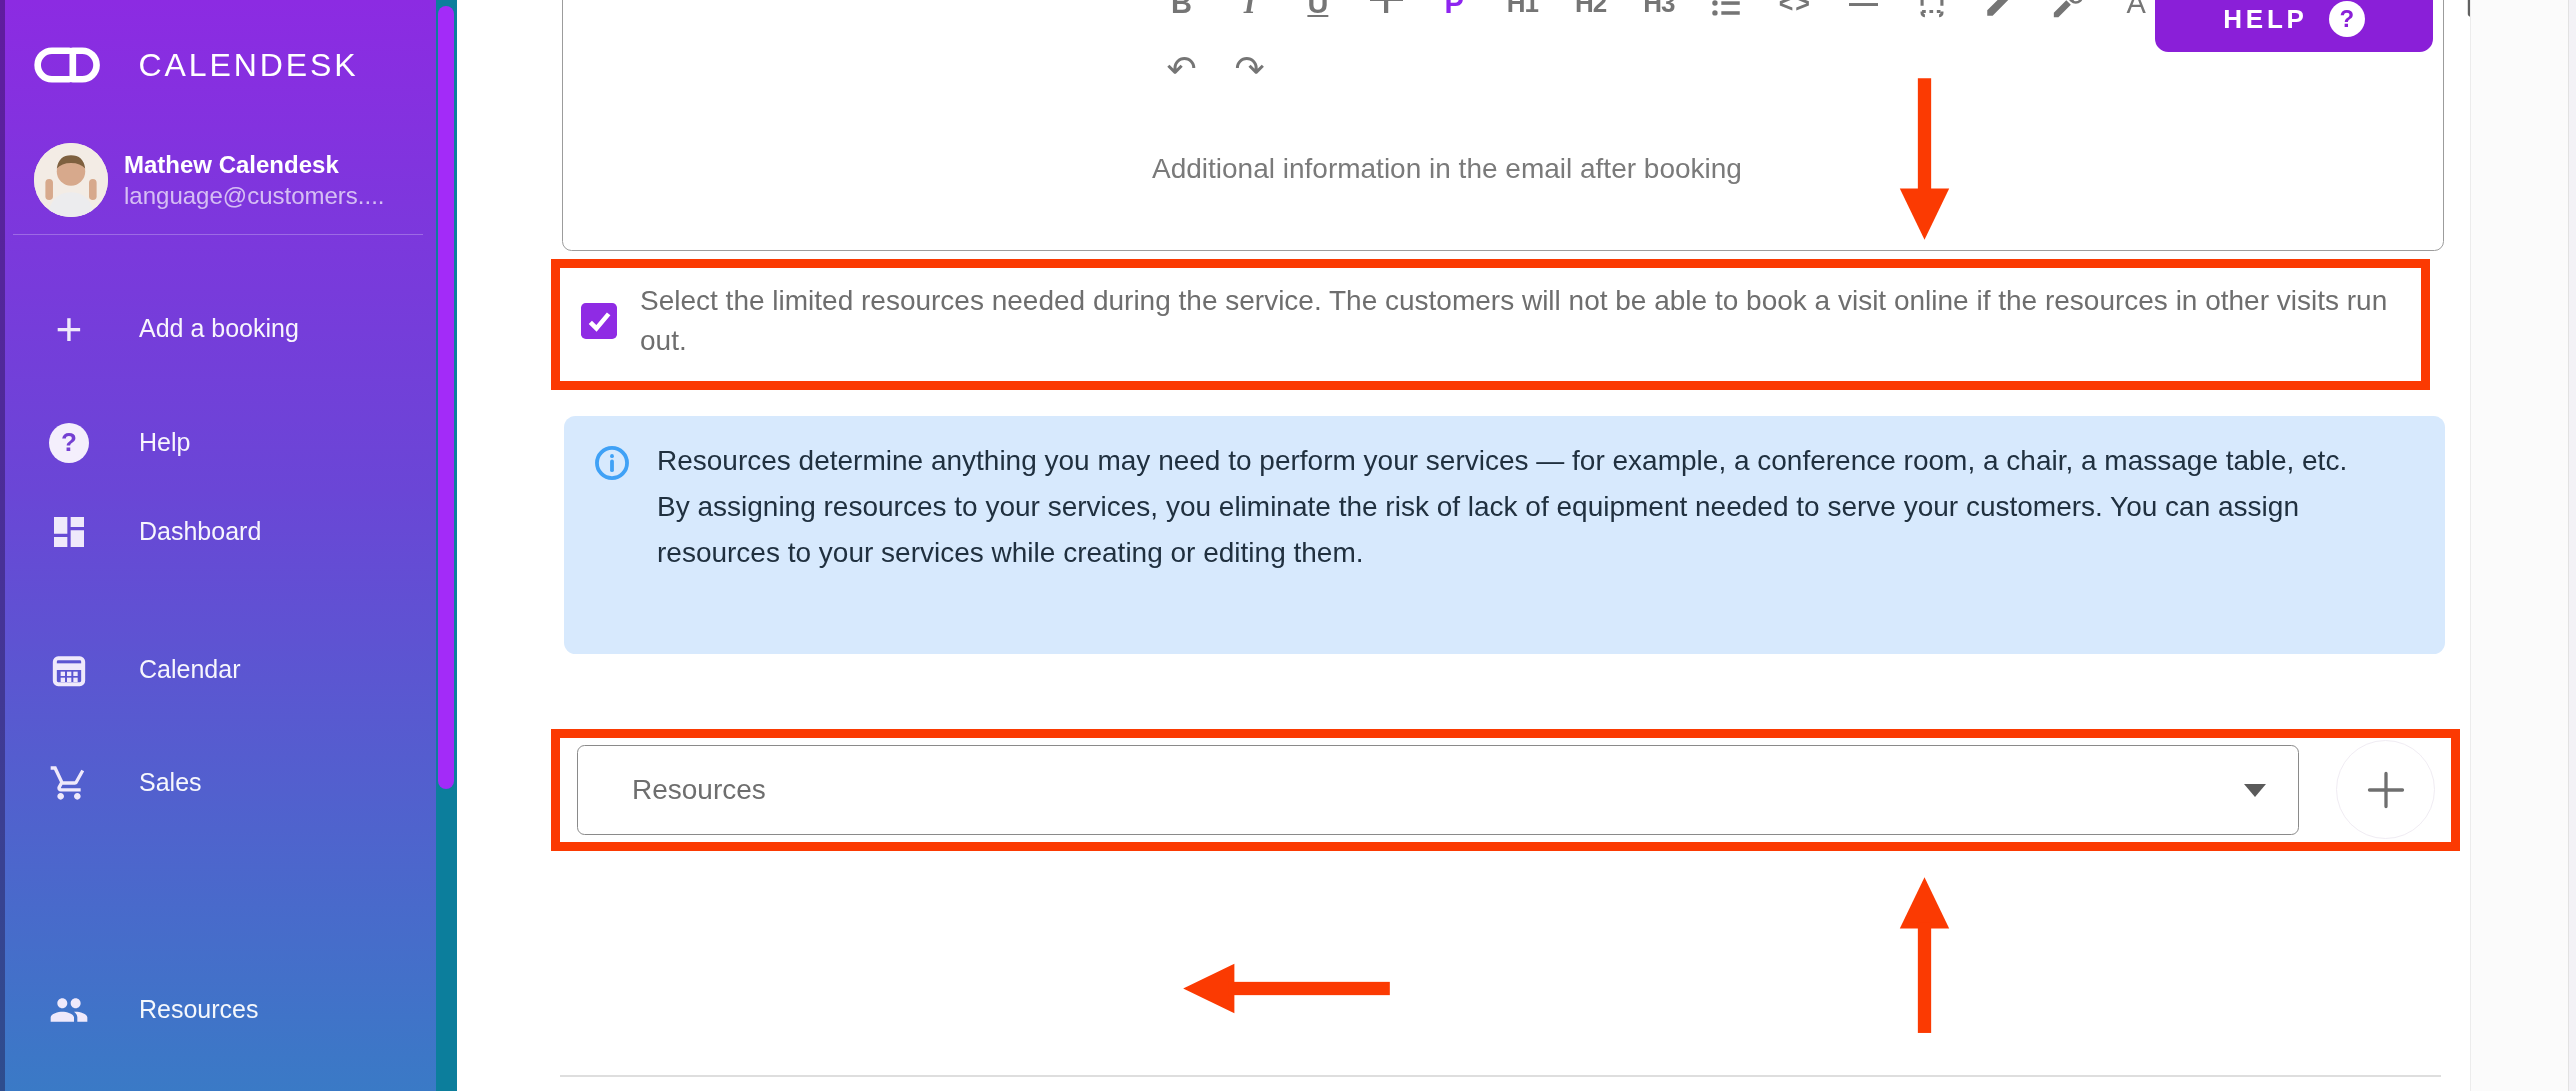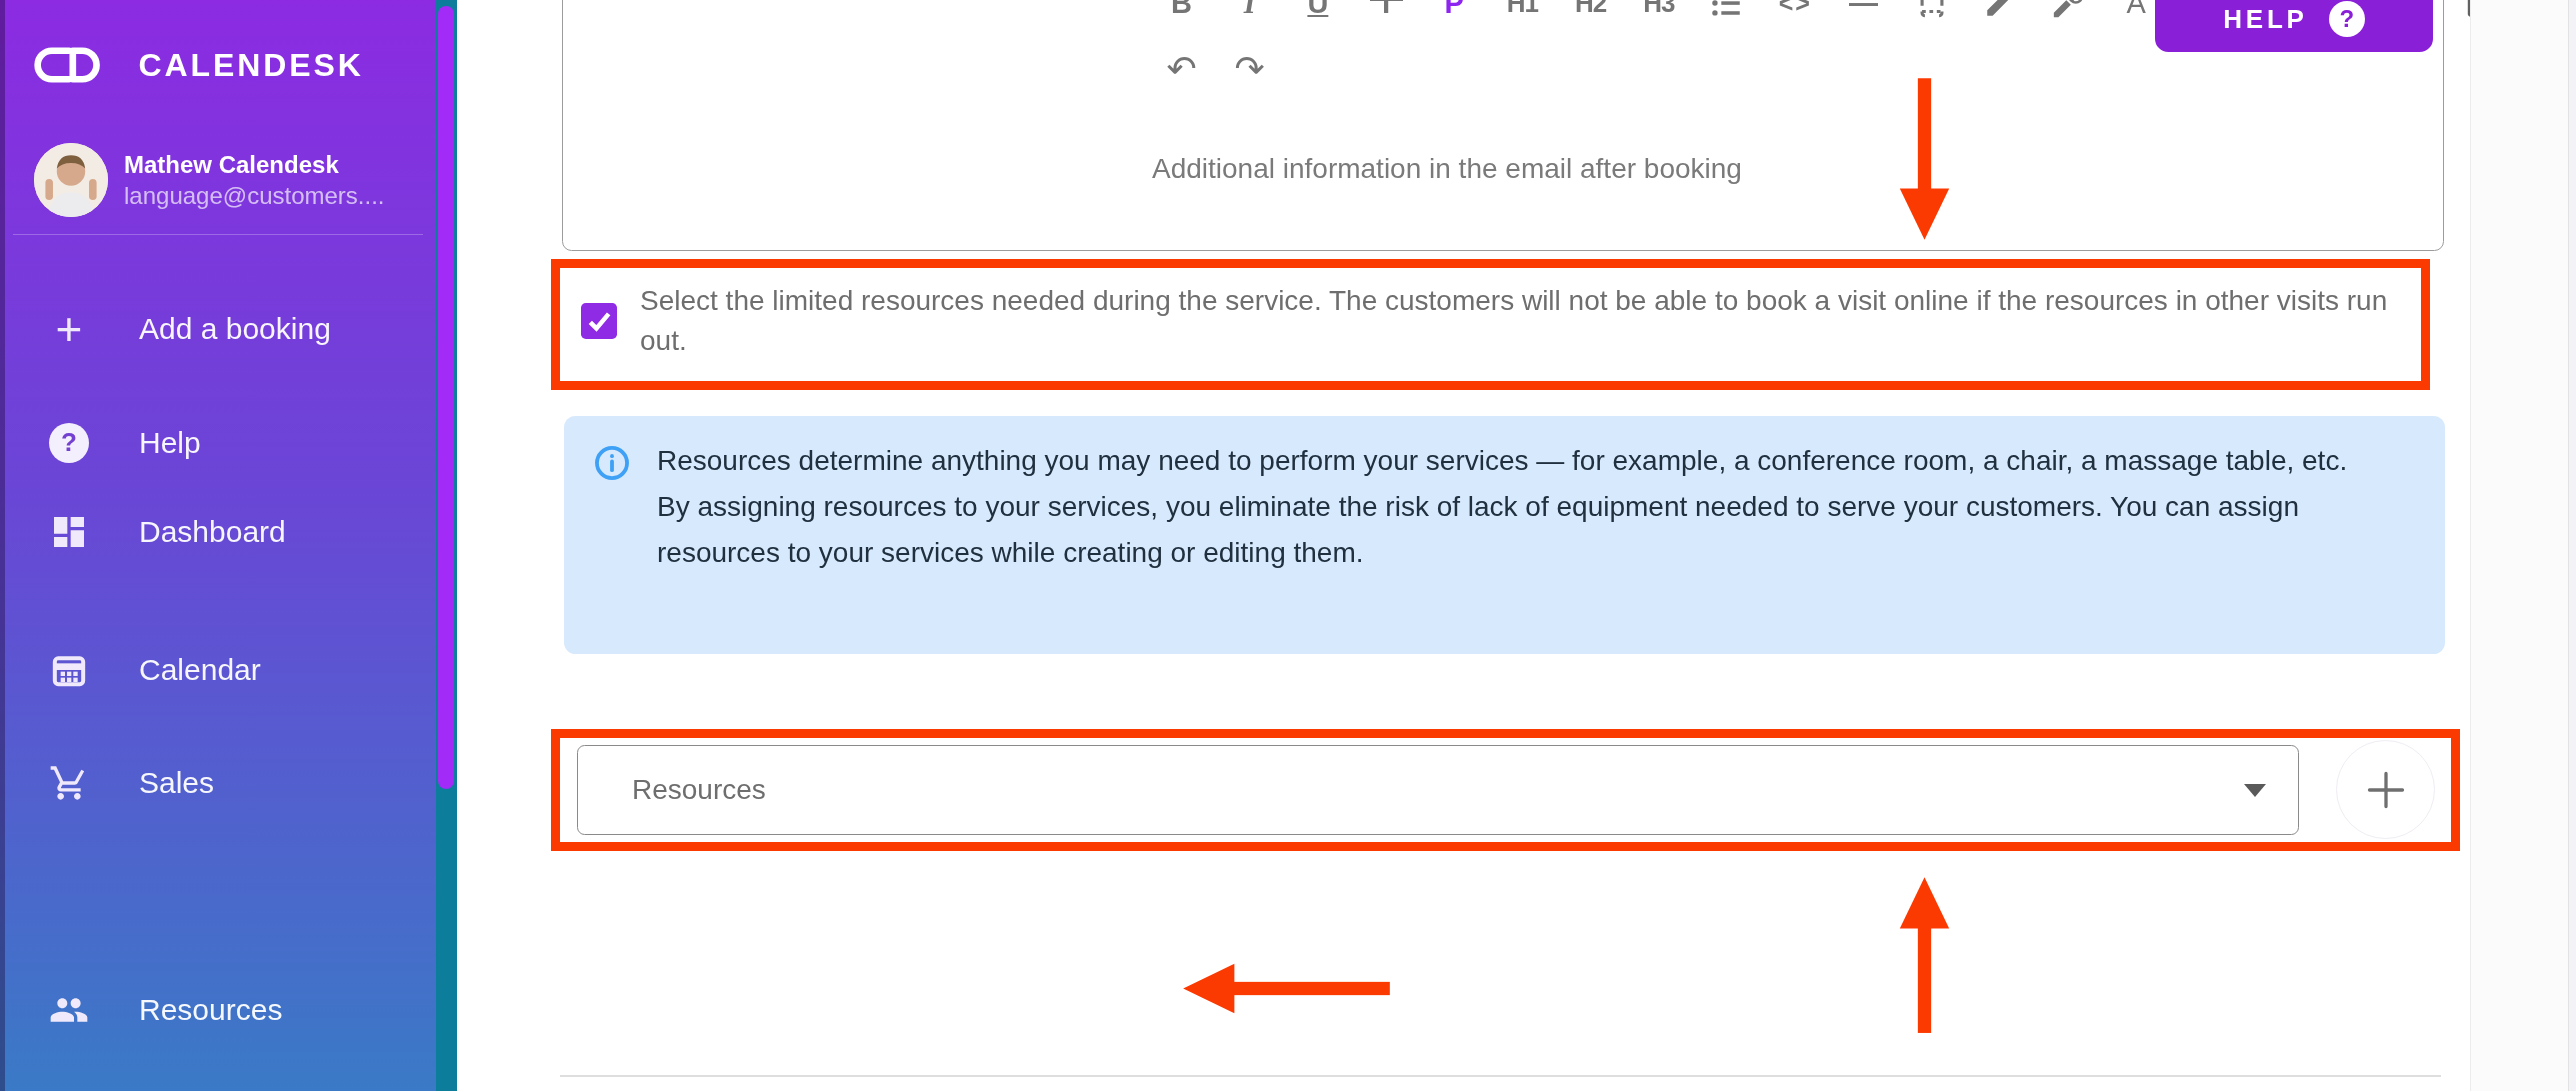--- a/index.html
+++ b/index.html
@@ -7,35 +7,35 @@
               font-family:"Liberation Sans", sans-serif; }
   .screen { position:relative; width:2576px; height:1092px; background:#fff; }
 
   
   .sidebar { position:absolute; left:0; top:0; width:436px; height:1092px;
              background:linear-gradient(180deg,#8C2BE2 0%, #6A46D6 45%, #3A7AC6 100%); }
   .sidebar-edge { position:absolute; left:0; top:0; width:4.8px; height:1092px;
                   background:rgba(25,5,50,.38); }
   .logo { position:absolute; left:30.5px; top:44px; display:flex; align-items:center; gap:32px; }
   .logo-mark { width:76px; height:42px; }
-  .logo-text { color:#fff; font-size:32px; font-weight:bold; letter-spacing:2.9px; }
+  .logo-text { color:#fff; font-size:32px; font-weight:normal; letter-spacing:2.9px; }
 
   .user { position:absolute; left:34px; top:143px; display:flex; align-items:center; gap:16px; width:381px; }
   .avatar { width:74px; height:74px; border-radius:50%; overflow:hidden; background:#f1e9e2; flex:0 0 auto; }
   .user-name { color:#fff; font-size:24px; font-weight:bold; line-height:32px; }
   .user-email { color:rgba(255,255,255,.68); font-size:24px; line-height:30.5px;
                 white-space:nowrap; overflow:hidden; max-width:286px; }
   .sb-divider { position:absolute; left:13.3px; top:234px; width:410px; height:1px;
                 background:rgba(255,255,255,.25); }
 
   .sb-item { position:absolute; left:0; width:436px; height:91px; display:flex;
              align-items:center; cursor:pointer; }
   .sb-ico { position:absolute; left:48px; width:42px; height:42px; display:flex;
             align-items:center; justify-content:center; }
-  .sb-label { position:absolute; left:139px; color:rgba(255,255,255,.95); font-size:30px; }
+  .sb-label { position:absolute; left:139px; color:rgba(255,255,255,.95); font-size:25px; }
   .sb-ico svg { width:40px; height:40px; }
   .plus-glyph { color:#EFE9FB; font-size:46px; font-weight:300; line-height:38px; }
   .help-circ { width:40px; height:40px; background:#F4EFFC; border-radius:50%;
                display:flex; align-items:center; justify-content:center;
                color:#7440D2; font-size:26px; font-weight:bold; }
 
   
   .sb-scroll-track { position:absolute; left:436px; top:0; width:21px; height:1092px; background:#0C7E9C; }
   .sb-scroll-thumb { position:absolute; left:1.9px; top:5.7px; width:16px; height:783px;
                      background:#A32BF8; border-radius:8.6px; }

